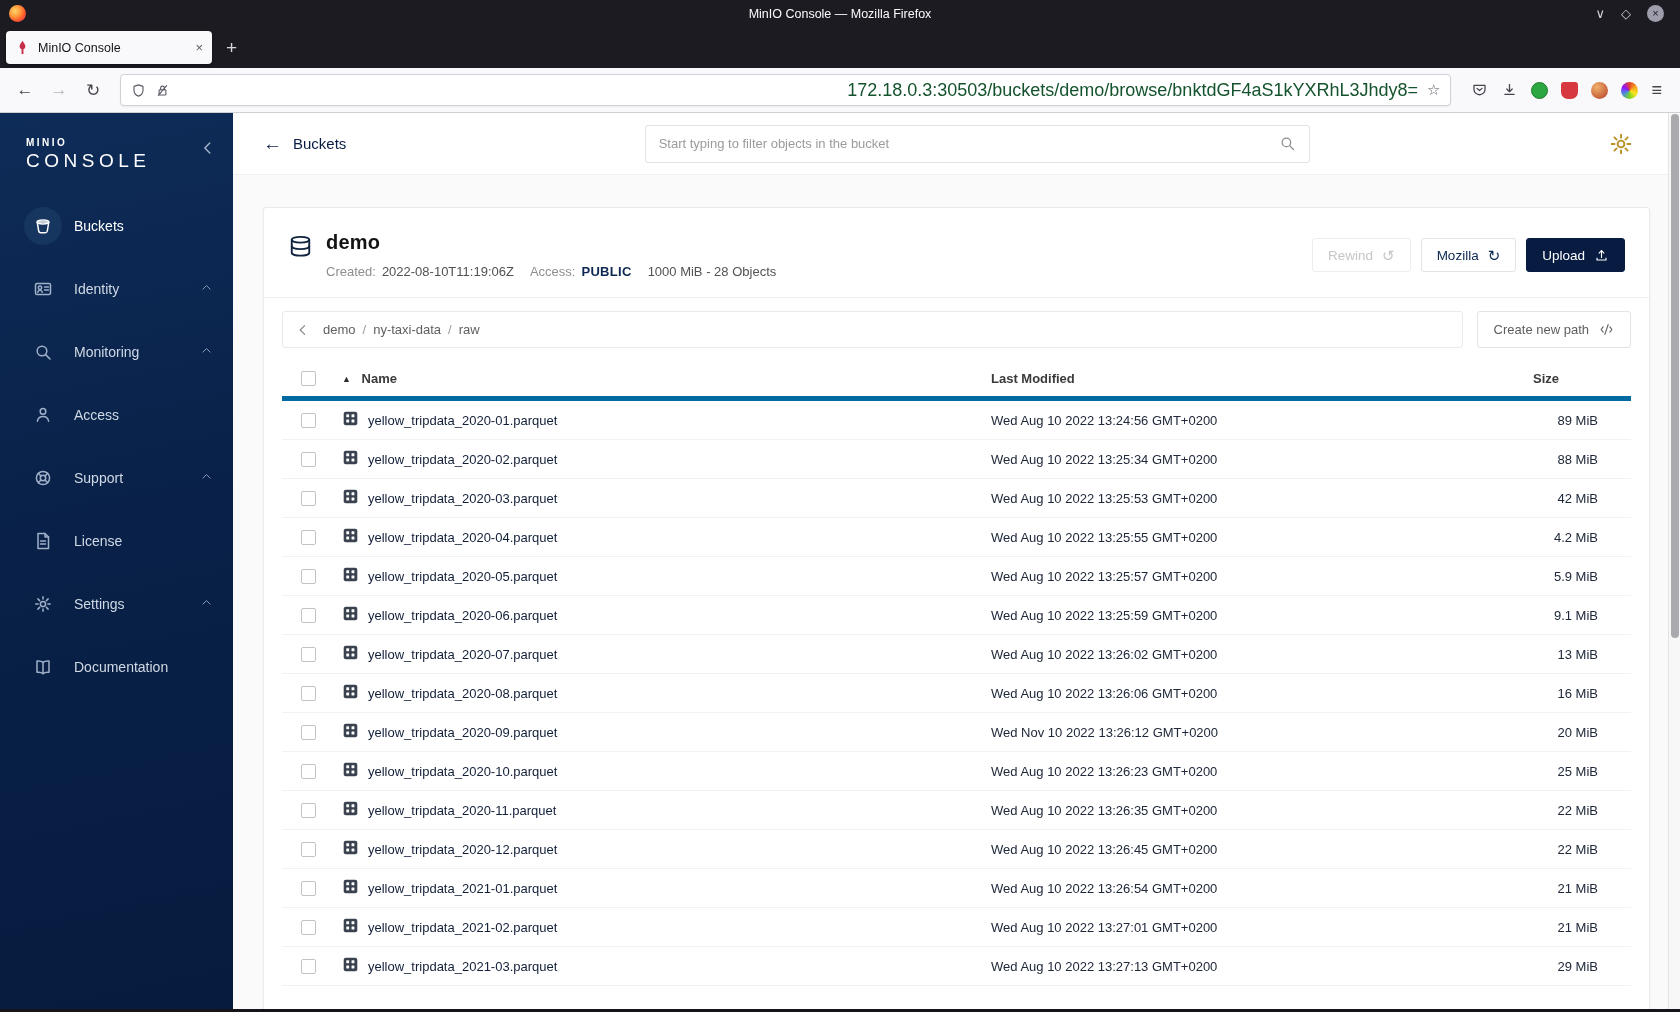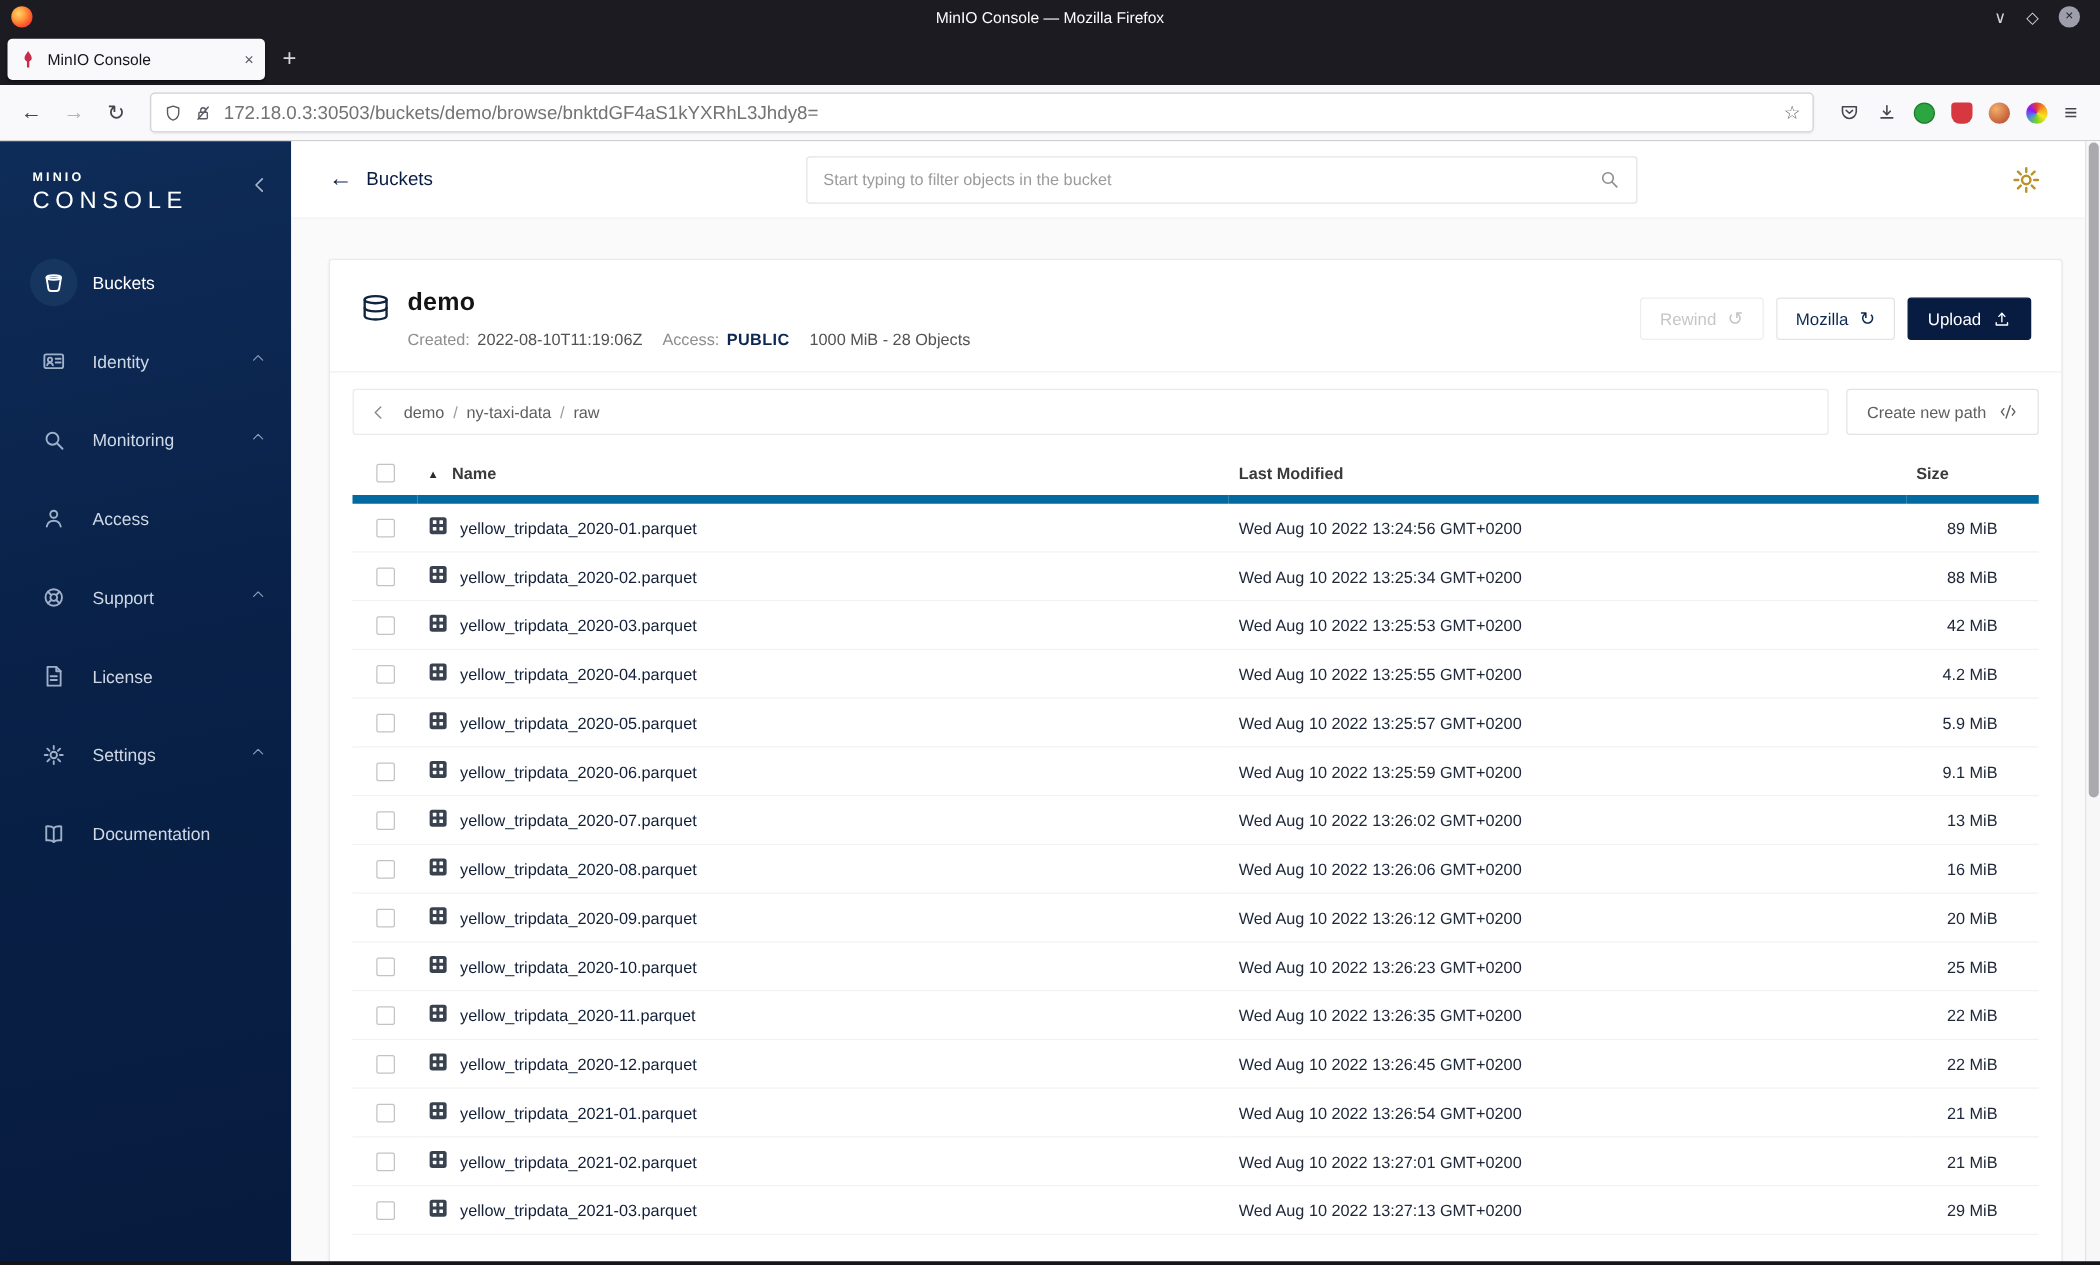--- a/index.html
+++ b/index.html
@@ -25,21 +25,21 @@
   .tab-close{ color:#5b5b66; font-size:13px; }
   .newtab{ color:#d6d6de; font-size:19px; margin-left:14px; line-height:1; }
 
   .navbar{ height:45px; background:#f9f9fb; border-bottom:1px solid #cfcfd4; display:flex; align-items:center; padding:0 10px; gap:4px; }
   .tool-btn{ width:30px; height:30px; display:flex; align-items:center; justify-content:center; color:#45454e; font-size:17px; border-radius:4px; }
   .tool-btn.disabled{ color:#b4b4bb; }
   .urlbar{ flex:1; height:32px; background:#ffffff; border:1px solid #d0d0d7; border-radius:4px; display:flex; align-items:center;
            padding:0 10px; gap:9px; margin:0 8px; box-shadow:0 1px 2px rgba(0,0,0,.06); }
   .urlbar [data-icon] svg{ width:15px; height:15px; }
   .urlbar { color:#5b5b66; }
-  .url-text{ flex:1; font-size:15px; color:#737373; white-space:nowrap; overflow:hidden; }
+  .url-text{ flex:1; font-size:18px; color:#14532d; white-space:nowrap; overflow:hidden;text-align:right; }
   .star-glyph{ font-size:15px; color:#5b5b66; }
   .tool-right{ display:flex; align-items:center; gap:13px; padding:0 8px; color:#45454e; }
   .tool-right [data-icon] svg{ width:17px; height:17px; }
   .ext-dot{ width:17px; height:17px; border-radius:50%; }
   .ext-green{ background:#2ba640; border:1px solid #1d7b2d; }
   .ext-redshield{ width:17px; height:17px; background:#d7373f; border-radius:3px 3px 7px 7px; }
   .ext-avatar{ background:radial-gradient(circle at 35% 30%, #f2b06b, #c25b38 75%); }
   .ext-pinwheel{ background:conic-gradient(#e6412c, #f5a623, #f8e71c, #7ed321, #4a90d9, #9013fe, #e6412c); }
   .menu-glyph{ font-size:18px; color:#45454e; }
 
@@ -103,21 +103,21 @@
   .bc-chevron{ color:#8a8a8a; cursor:pointer; }
   .bc-chevron svg{ width:16px; height:16px; }
   .breadcrumb{ font-size:13px; color:#5e5e5e; display:flex; align-items:center; gap:7px; }
   .bc-seg{ cursor:pointer; }
   .bc-sep{ color:#9a9a9a; }
   .create-path-btn{ height:37px; border:1px solid #e3e3e3; background:#fff; border-radius:3px; padding:0 16px; font-size:13px;
         color:#5e5e5e; display:inline-flex; align-items:center; gap:10px; cursor:pointer; font-family:"Liberation Sans",sans-serif; }
   .create-path-btn svg{ width:15px; height:15px; }
 
   table.objects{ width:calc(100% - 36px); margin:0 18px; border-collapse:collapse; font-size:13px; table-layout:fixed; }
-  .objects th{ text-align:left; font-weight:700; color:#3a3a3a; padding:9px 8px 10px 8px; border-bottom:7px solid #0369a1; font-size:13px; }
+  .objects th{ text-align:left; font-weight:700; color:#3a3a3a; padding:9px 8px 10px 8px; border-bottom:5px solid #0369a1; font-size:13px; }
   .objects td{ padding:9px 8px; border-bottom:1px solid #f2f2f2; color:#20293a; }
   .col-check{ width:52px; }
   .col-mod{ width:542px; }
   .col-size{ width:106px; }
   .objects .c-check, .objects .h-check{ text-align:center; }
   .checkbox{ width:15px; height:15px; border:1.5px solid #c3c3c3; border-radius:2px; background:#fff; display:inline-block; vertical-align:middle; cursor:pointer; }
   .sort-arrow{ font-size:9px; color:#2b2b2b; margin-right:7px; vertical-align:1px; }
   .c-name{ white-space:nowrap; overflow:hidden; }
   .name-wrap{ display:flex; align-items:center; gap:9px; }
   .file-icon svg{ width:17px; height:17px; }
@@ -584,21 +584,21 @@
                         <g fill="#ffffff">
                           <rect x="5" y="5" width="3.4" height="3.4" rx=".5"></rect>
                           <rect x="11.2" y="5" width="3.4" height="3.4" rx=".5"></rect>
                           <rect x="5" y="11.2" width="3.4" height="3.4" rx=".5"></rect>
                           <rect x="11.2" y="11.2" width="3.4" height="3.4" rx=".5"></rect>
                         </g>
                       </svg></span>
                     <span class="obj-name">yellow_tripdata_2020-09.parquet</span>
                   </span>
                 </td>
-                <td class="c-mod">Wed Aug 10 2022 13:26:12 GMT+0200</td>
+                <td class="c-mod">Wed Nov 10 2022 13:26:12 GMT+0200</td>
                 <td class="c-size">20 MiB</td>
               </tr>
               <tr>
                 <td class="c-check"><span class="checkbox"></span></td>
                 <td class="c-name">
                   <span class="name-wrap">
                     <span class="file-icon"><svg viewBox="0 0 20 20">
                         <rect x="2" y="2" width="16" height="16" rx="2.5" fill="#39424e"></rect>
                         <g fill="#ffffff">
                           <rect x="5" y="5" width="3.4" height="3.4" rx=".5"></rect>

